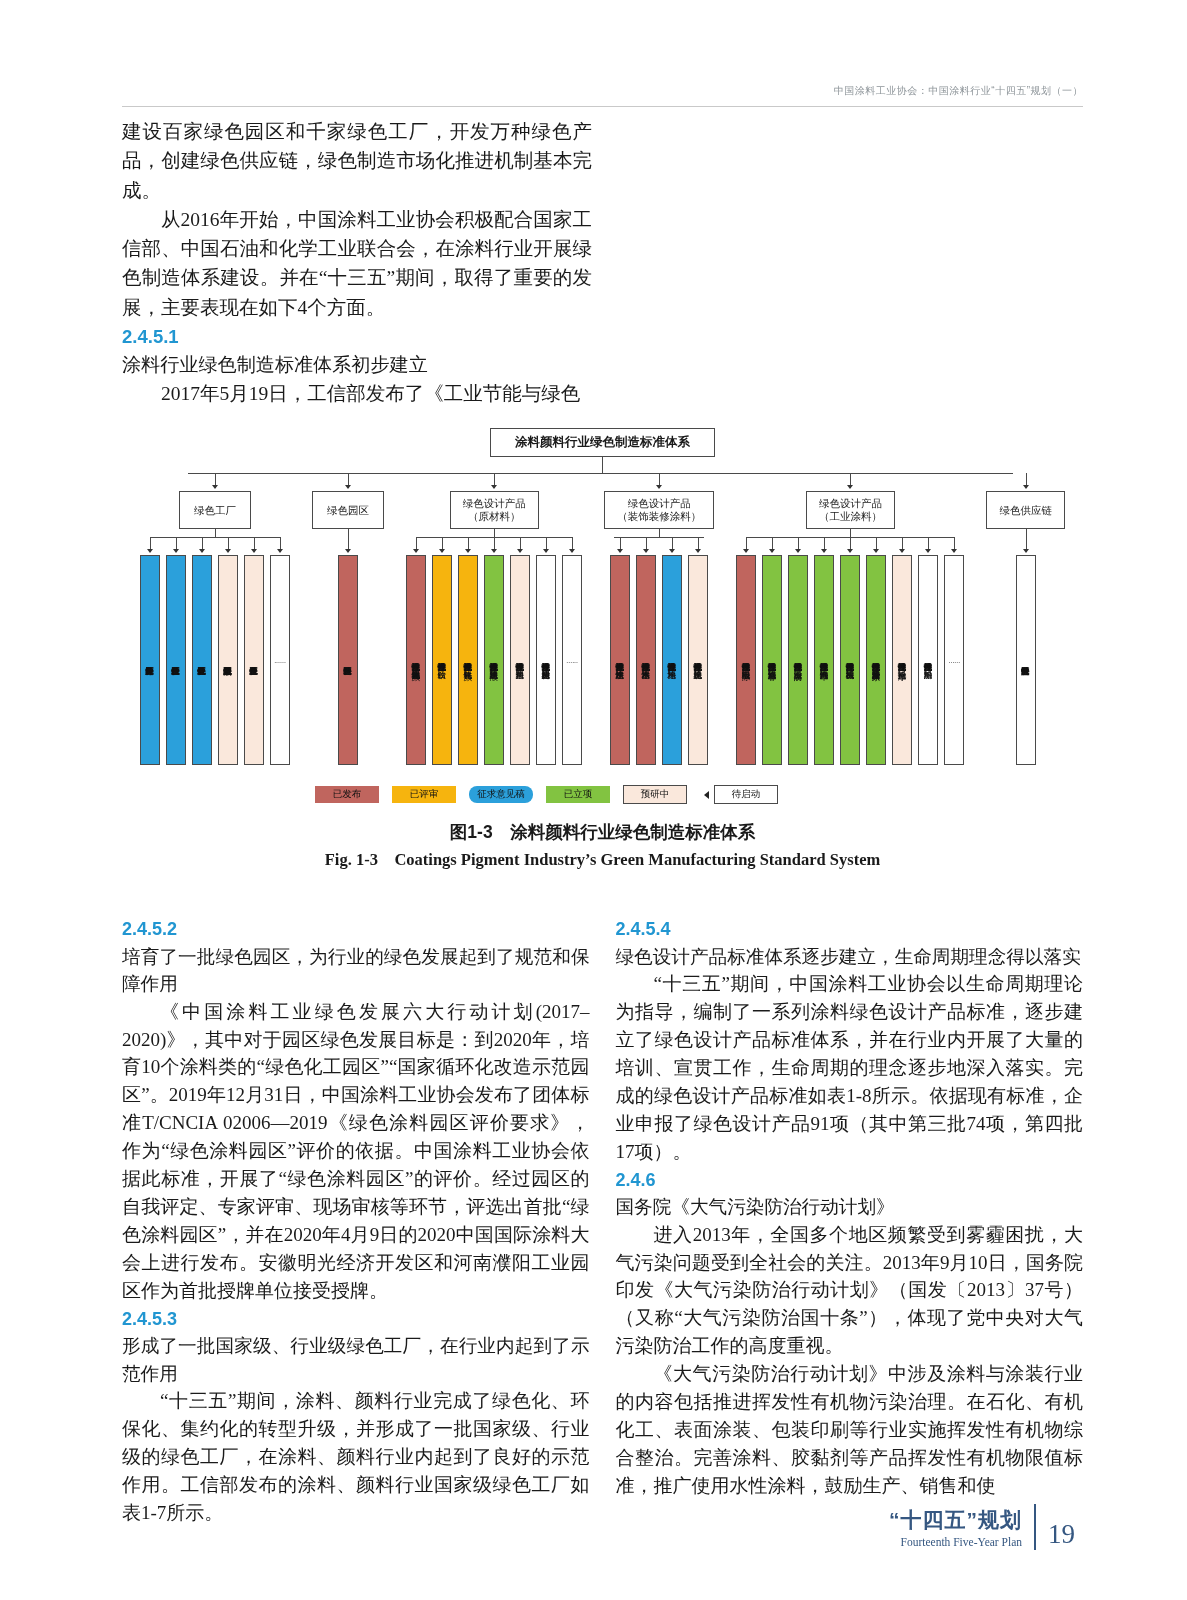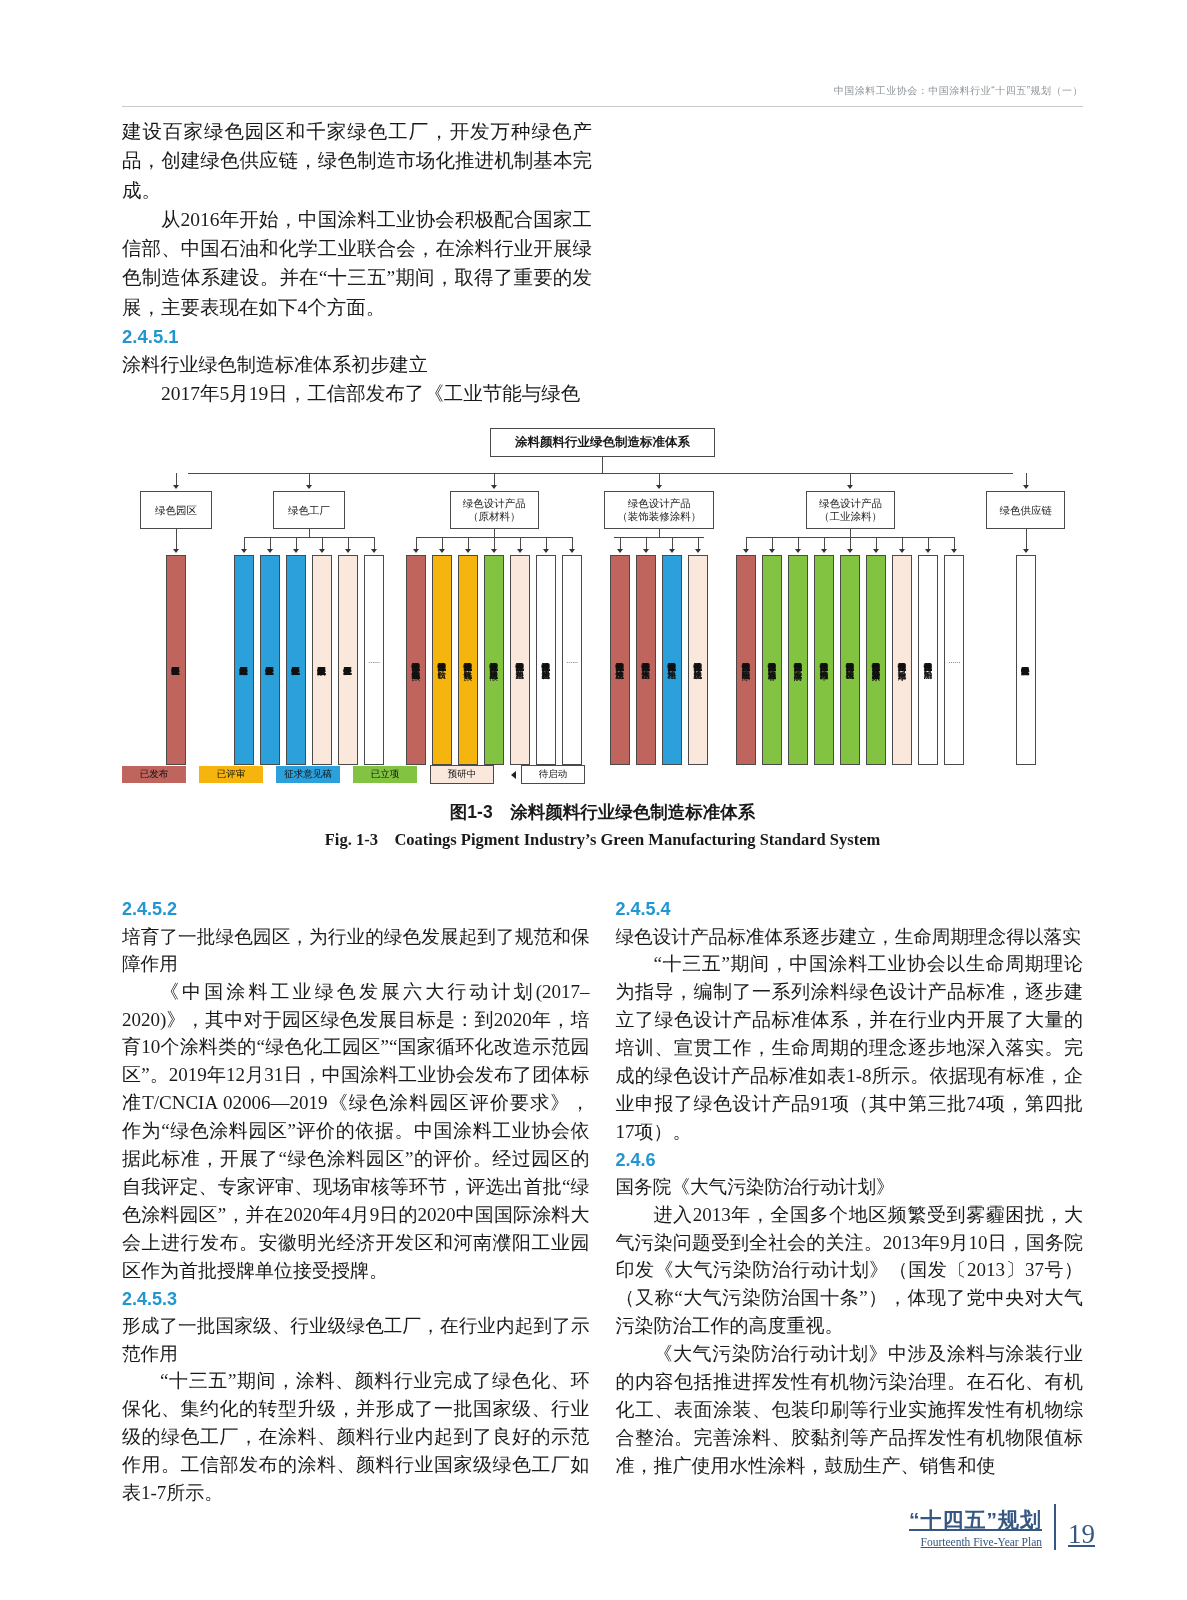--- a/index.html
+++ b/index.html
@@ -50,32 +50,32 @@
   .gconn.single .stub{height:26px;}
   .stub::before{content:'';position:absolute;left:50%;top:0;bottom:3px;border-left:1px solid #4a4a4a;}
   .stub::after{content:'';position:absolute;left:50%;transform:translateX(-50%);bottom:-1px;
                width:0;height:0;border:3.5px solid transparent;border-top:4.5px solid #333;}
   .bars{display:flex;gap:6px;justify-content:center;}
   .bar{box-sizing:border-box;width:20px;height:210px;border:1px solid #4a4a4a;
        writing-mode:vertical-rl;display:flex;align-items:center;justify-content:center;
        font-size:8.5px;line-height:18px;letter-spacing:0;color:#111;
        font-family:"Liberation Sans","DejaVu Sans",sans-serif;overflow:hidden;}
   .bar.ellipsis{writing-mode:horizontal-tb;font-size:7px;letter-spacing:0;line-height:1;}
-  .legend{display:flex;justify-content:flex-start;align-items:center;gap:13px;margin:0 112px 0 0;}
+  .legend{display:flex;justify-content:center;align-items:center;gap:13px;margin:20px 112px 0 0;}
   .lg-box{min-width:64px;box-sizing:border-box;padding:3px 5px;text-align:center;font-size:9.5px;line-height:1.15;
           font-family:"Liberation Sans","DejaVu Sans",sans-serif;color:#111;}
   .lg-box.light{border:1px solid #4a4a4a;}
   .lg-arrow{width:0;height:0;border:4px solid transparent;border-right:5px solid #222;margin-right:-8px;}
   .cap-cn{text-align:center;font-weight:bold;font-size:17.5px;margin-top:16px;
           font-family:"Liberation Sans","DejaVu Sans",sans-serif;}
   .cap-en{text-align:center;font-weight:bold;font-size:16.5px;margin-top:5px;
           font-family:"Liberation Serif","DejaVu Serif",serif;}
 
   
-  .footer{position:absolute;right:92px;bottom:50px;display:flex;align-items:center;gap:12px;color:#355781;text-decoration:underline;}
+  .footer{position:absolute;right:112px;bottom:50px;display:flex;align-items:center;gap:12px;color:#355781;}
   .f-txt{text-align:right;}
   .f-cn{font-size:21px;font-weight:bold;letter-spacing:1px;font-family:"Liberation Sans","DejaVu Sans",sans-serif;}
   .f-en{font-size:11.5px;margin-top:2px;font-family:"Liberation Serif","DejaVu Serif",serif;}
   .f-bar{width:2px;height:46px;background:#355781;}
   .f-num{font-size:27px;font-family:"Liberation Serif","DejaVu Serif",serif;align-self:flex-end;}
 </style>
 </head>
 <body>
 
 <div class="page">
@@ -100,34 +100,20 @@
       <div class="fig-inner">
         <div class="root-row">
           <span class="root-box">涂料颜料行业绿色制造标准体系</span>
         </div>
         <div class="root-stub"></div>
         <div class="groups-row" id="groups-row">
           <div class="span-line"></div>
         <div class="group">
               <div class="top-stub"></div>
               <div class="gbox">
-                <div class="gbox-l1">绿色园区</div>
-              </div>
-              <div class="gconn single">
-                <div class="slots">
-                  <div class="stub"></div>
-                </div>
-              </div>
-              <div class="bars">
-                <div class="bar" style="background: rgb(192, 101, 94);">绿色涂料园区评价要求</div>
-              </div>
-            </div>
-            <div class="group">
-              <div class="top-stub"></div>
-              <div class="gbox">
                 <div class="gbox-l1">绿色工厂</div>
               </div>
               <div class="gconn multi">
                 <div class="hline"></div>
                 <div class="cstub"></div>
                 <div class="slots">
                   <div class="stub"></div>
                   <div class="stub"></div>
                   <div class="stub"></div>
                   <div class="stub"></div>
@@ -135,20 +121,34 @@
                   <div class="stub"></div>
                 </div>
               </div>
               <div class="bars">
                 <div class="bar" style="background: rgb(43, 160, 219);">涂料行业绿色工厂评价导则</div>
                 <div class="bar" style="background: rgb(43, 160, 219);">钛白粉行业绿色工厂评价要求</div>
                 <div class="bar" style="background: rgb(43, 160, 219);">氧化铁行业绿色工厂评价要求</div>
                 <div class="bar" style="background: rgb(250, 232, 220);">建筑涂料用乳液行业绿色工厂评价要求</div>
                 <div class="bar" style="background: rgb(250, 232, 220);">色浆行业绿色工厂评价要求</div>
                 <div class="bar ellipsis" style="background: rgb(255, 255, 255);">......</div>
+              </div>
+            </div>
+            <div class="group">
+              <div class="top-stub"></div>
+              <div class="gbox">
+                <div class="gbox-l1">绿色园区</div>
+              </div>
+              <div class="gconn single">
+                <div class="slots">
+                  <div class="stub"></div>
+                </div>
+              </div>
+              <div class="bars">
+                <div class="bar" style="background: rgb(192, 101, 94);">绿色涂料园区评价要求</div>
               </div>
             </div>
             <div class="group">
               <div class="top-stub"></div>
               <div class="gbox">
                 <div class="gbox-l1">绿色设计产品</div>
                 <div class="gbox-l2">（原材料）</div>
               </div>
               <div class="gconn multi">
                 <div class="hline"></div>
@@ -241,21 +241,21 @@
               </div>
               <div class="bars">
                 <div class="bar" style="background: rgb(255, 255, 255);">涂料行业绿色供应链评价要求</div>
               </div>
             </div>
           </div>
       </div>
       <div class="legend" id="legend">
           <div class="lg-box" style="background: rgb(192, 101, 94);">已发布</div>
           <div class="lg-box" style="background: rgb(246, 180, 14);">已评审</div>
-          <div class="lg-box" style="background: rgb(43, 160, 219);">征求意见稿</div>
+          <div class="lg-box" style="background: rgb(43, 160, 219); border-radius: 8px;">征求意见稿</div>
           <div class="lg-box" style="background: rgb(130, 195, 65);">已立项</div>
           <div class="lg-box light" style="background: rgb(250, 232, 220);">预研中</div>
           <div class="lg-arrow"></div>
           <div class="lg-box light" style="background: rgb(255, 255, 255);">待启动</div>
         </div>
       <div class="cap-cn">图1-3　涂料颜料行业绿色制造标准体系</div>
       <div class="cap-en">Fig. 1-3　Coatings Pigment Industry’s Green Manufacturing Standard System</div>
     </div>
 
     <div class="cols bottom">

